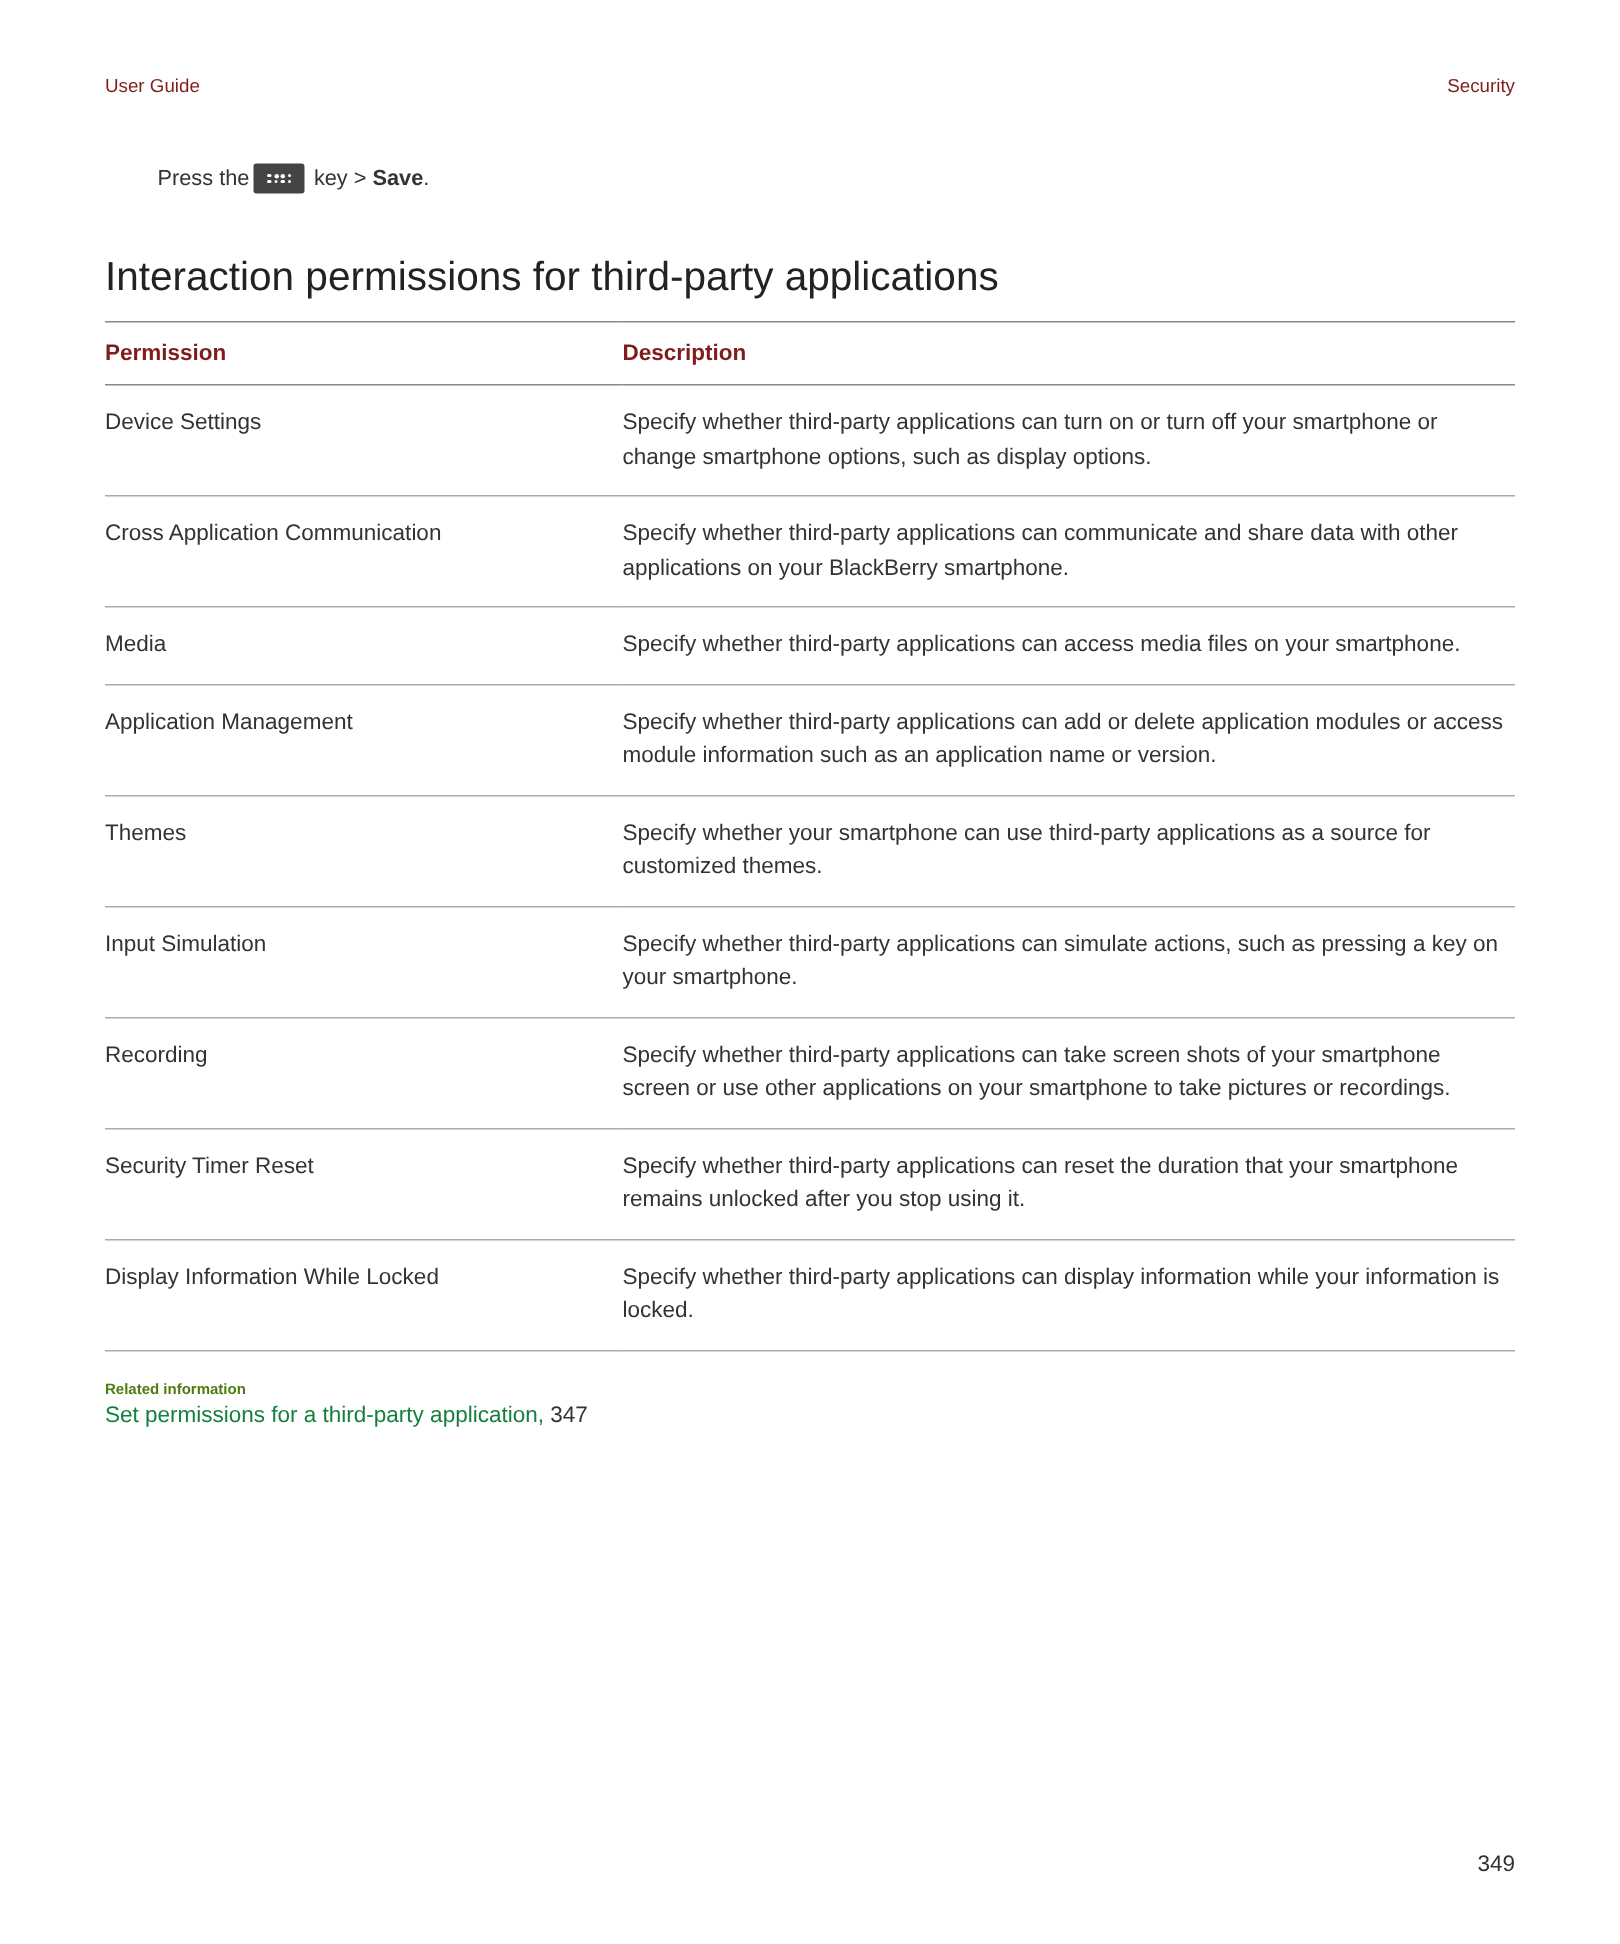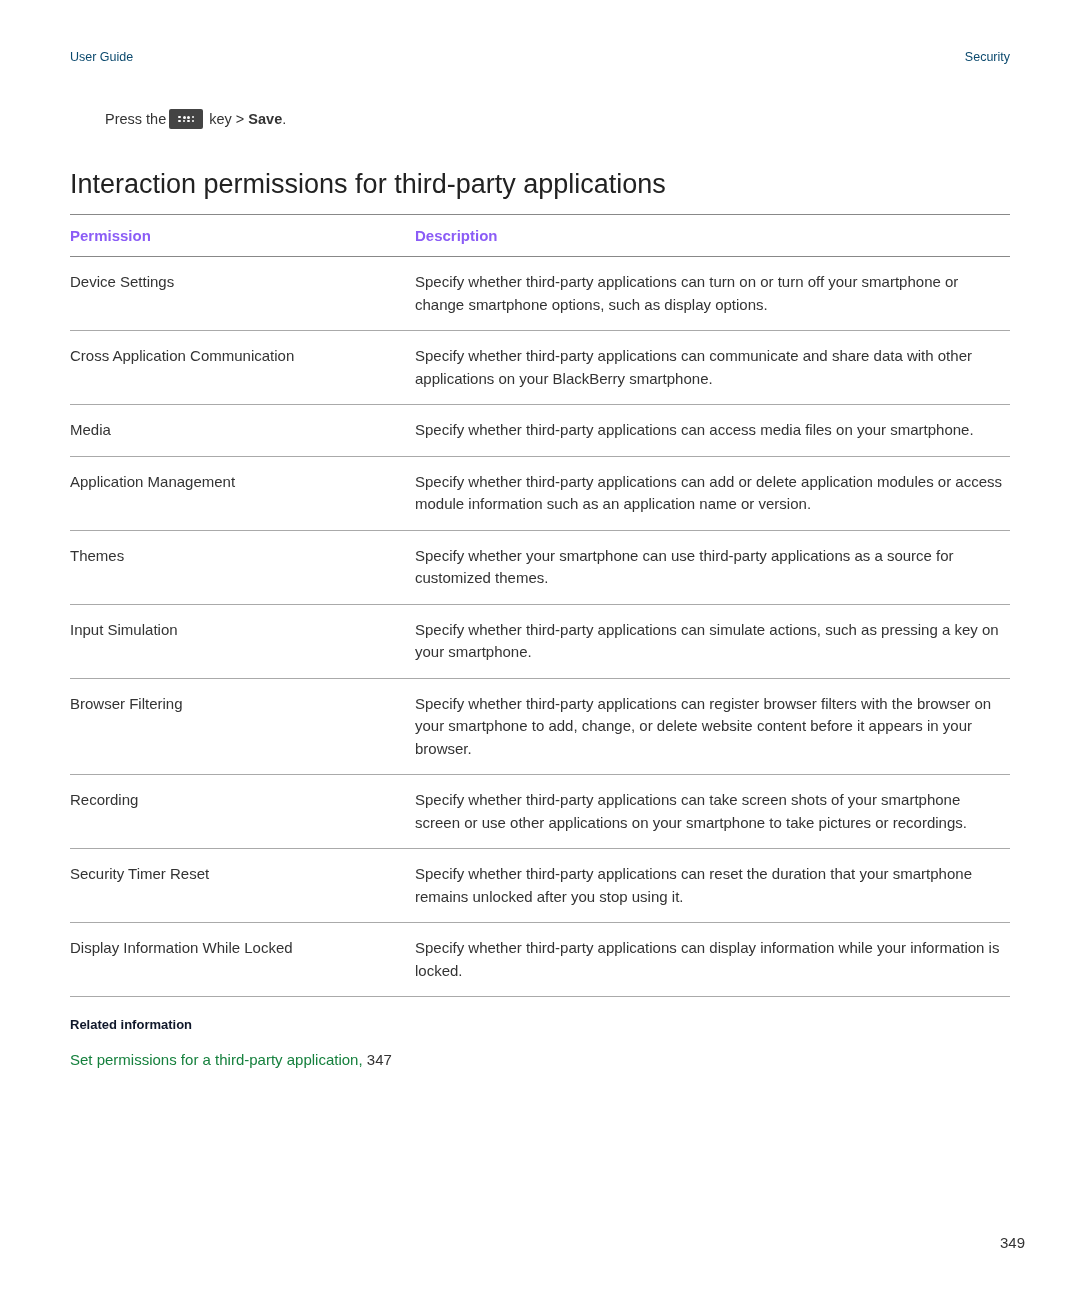--- a/index.html
+++ b/index.html
@@ -15,21 +15,21 @@
       height: 1296px;
       position: relative;
     }
     .page {
       padding: 50px 70px 40px 70px;
     }
     .header {
       display: flex;
       justify-content: space-between;
       font-size: 12.5px;
-      color: #0c4a6e;
+      color: #7f1d1d;
       margin-bottom: 45px;
     }
     .press-line {
       font-size: 14.5px;
       color: #333;
       margin-left: 35px;
       margin-bottom: 40px;
       display: flex;
       align-items: center;
       gap: 0;
@@ -68,60 +68,60 @@
       margin-bottom: 14px;
     }
     table {
       width: 100%;
       border-collapse: collapse;
     }
     th {
       text-align: left;
       font-weight: bold;
       font-size: 15px;
-      color: #8b5cf6;
+      color: #7f1d1d;
       padding: 12px 0 12px 0;
       border-top: 1px solid #888;
       border-bottom: 1px solid #888;
     }
     th.col-perm {
       width: 345px;
     }
     td {
       font-size: 15px;
       color: #333;
       padding: 14px 5px 14px 0;
       border-bottom: 1px solid #aaa;
       vertical-align: top;
       line-height: 1.5;
     }
     td.perm-name {
       padding-right: 20px;
     }
     .related-heading {
-      font-size: 13px;
+      font-size: 10px;
       font-weight: bold;
-      color: #0f172a;
+      color: #4d7c0f;
       margin-top: 20px;
-      margin-bottom: 19px;
+      margin-bottom: 3px;
     }
     .related-link {
       font-size: 15px;
     }
     .related-link a {
       color: #15803d;
       text-decoration: none;
     }
     .related-link .page-ref {
       color: #333;
     }
     .page-number {
       position: absolute;
       bottom: 45px;
-      right: 55px;
+      right: 70px;
       font-size: 15px;
       color: #333;
     }
     .key-after {
       margin-left: 3px;
     }
     .bold {
       font-weight: bold;
     }
   </style>
@@ -182,24 +182,20 @@
         </tr>
         <tr>
           <td class="perm-name">Themes</td>
           <td>Specify whether your smartphone can use third-party applications as a source for customized themes.</td>
         </tr>
         <tr>
           <td class="perm-name">Input Simulation</td>
           <td>Specify whether third-party applications can simulate actions, such as pressing a key on your smartphone.</td>
         </tr>
         <tr>
-          <td class="perm-name">Browser Filtering</td>
-          <td>Specify whether third-party applications can register browser filters with the browser on your smartphone to add, change, or delete website content before it appears in your browser.</td>
-        </tr>
-        <tr>
           <td class="perm-name">Recording</td>
           <td>Specify whether third-party applications can take screen shots of your smartphone screen or use other applications on your smartphone to take pictures or recordings.</td>
         </tr>
         <tr>
           <td class="perm-name">Security Timer Reset</td>
           <td>Specify whether third-party applications can reset the duration that your smartphone remains unlocked after you stop using it.</td>
         </tr>
         <tr>
           <td class="perm-name">Display Information While Locked</td>
           <td>Specify whether third-party applications can display information while your information is locked.</td>

